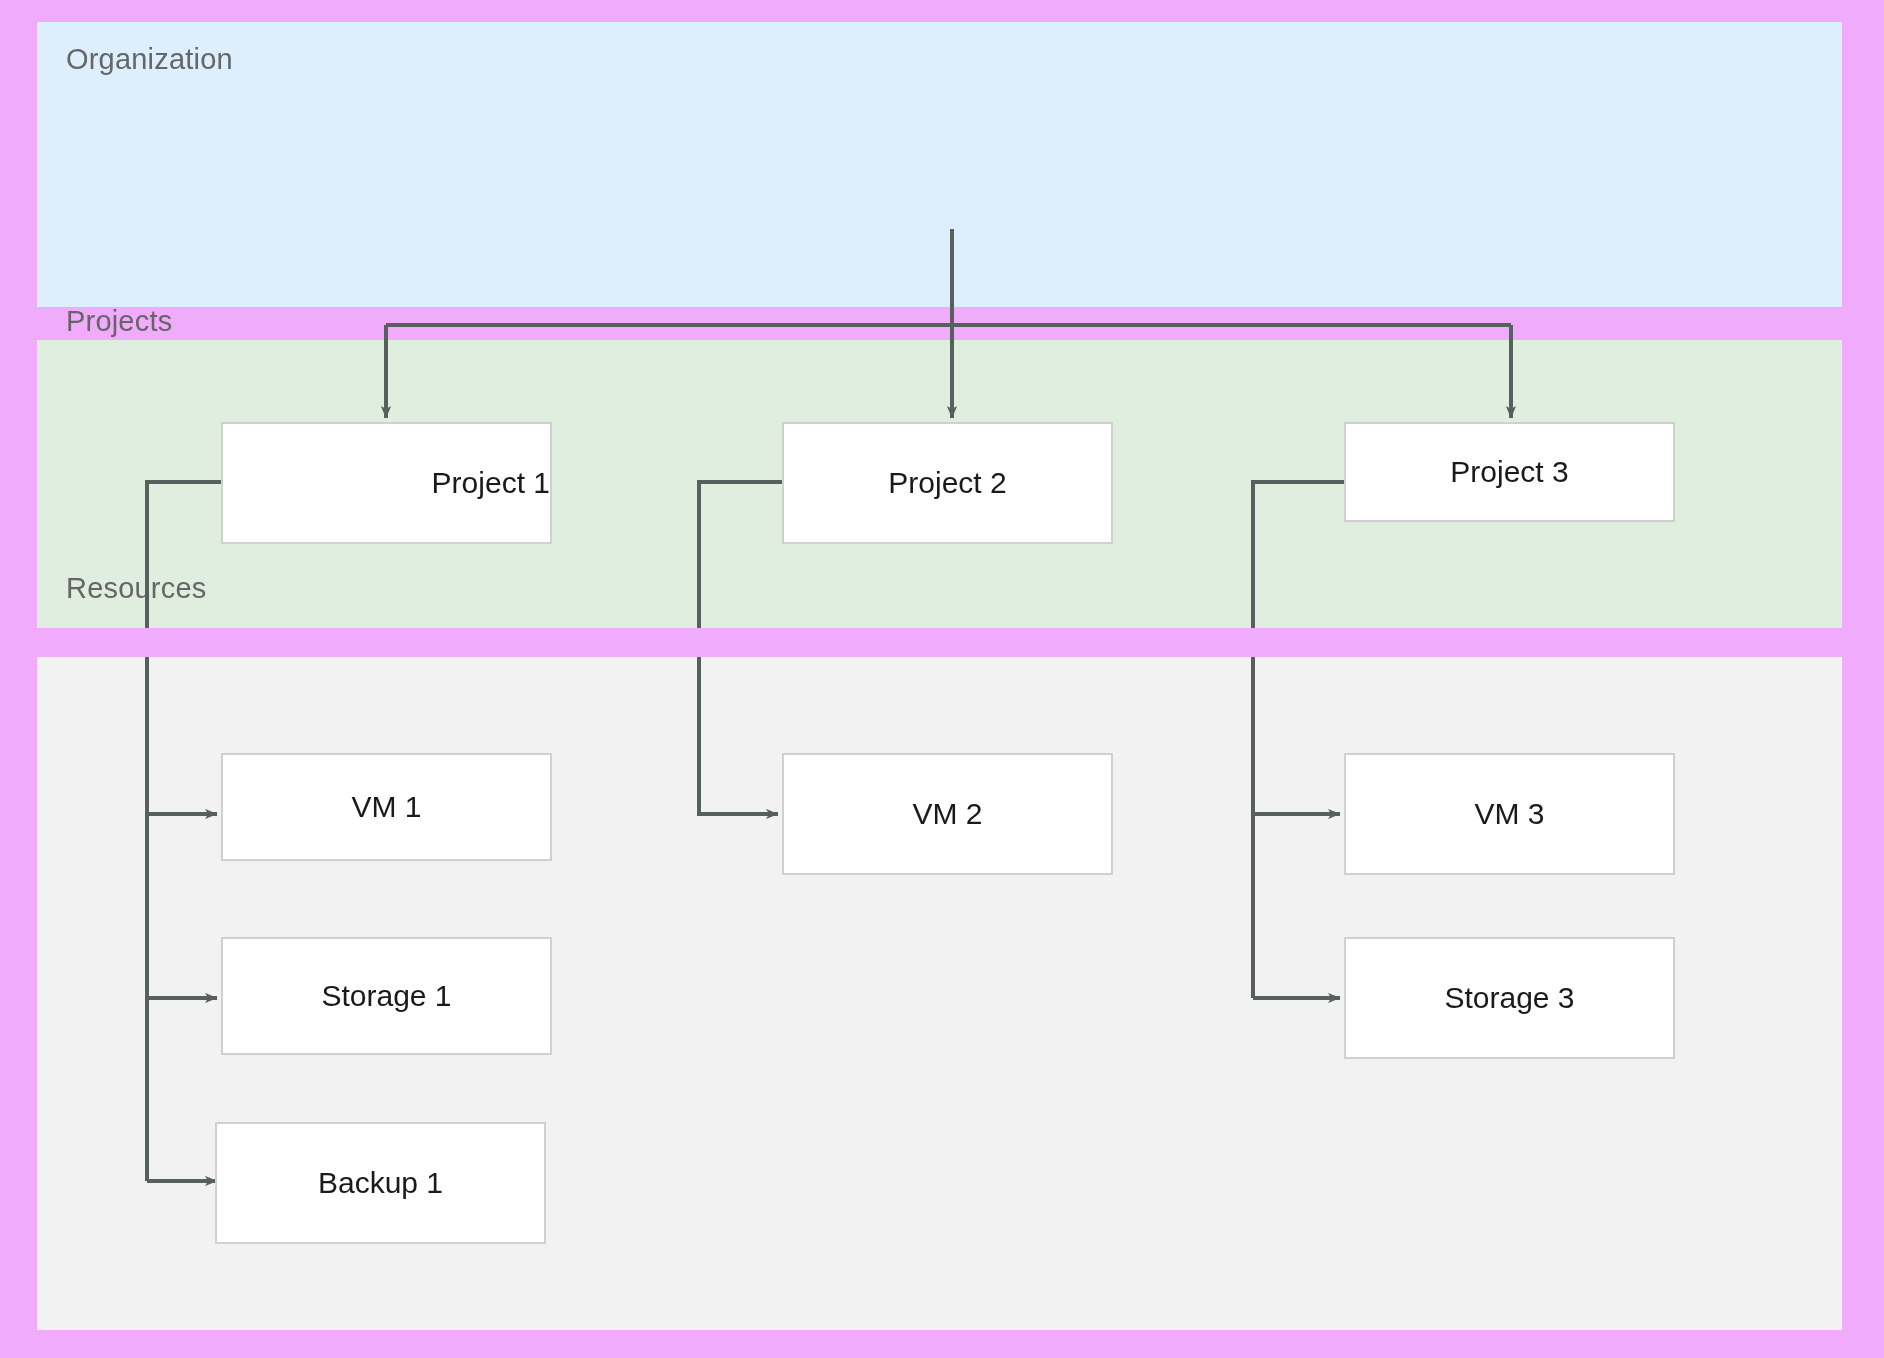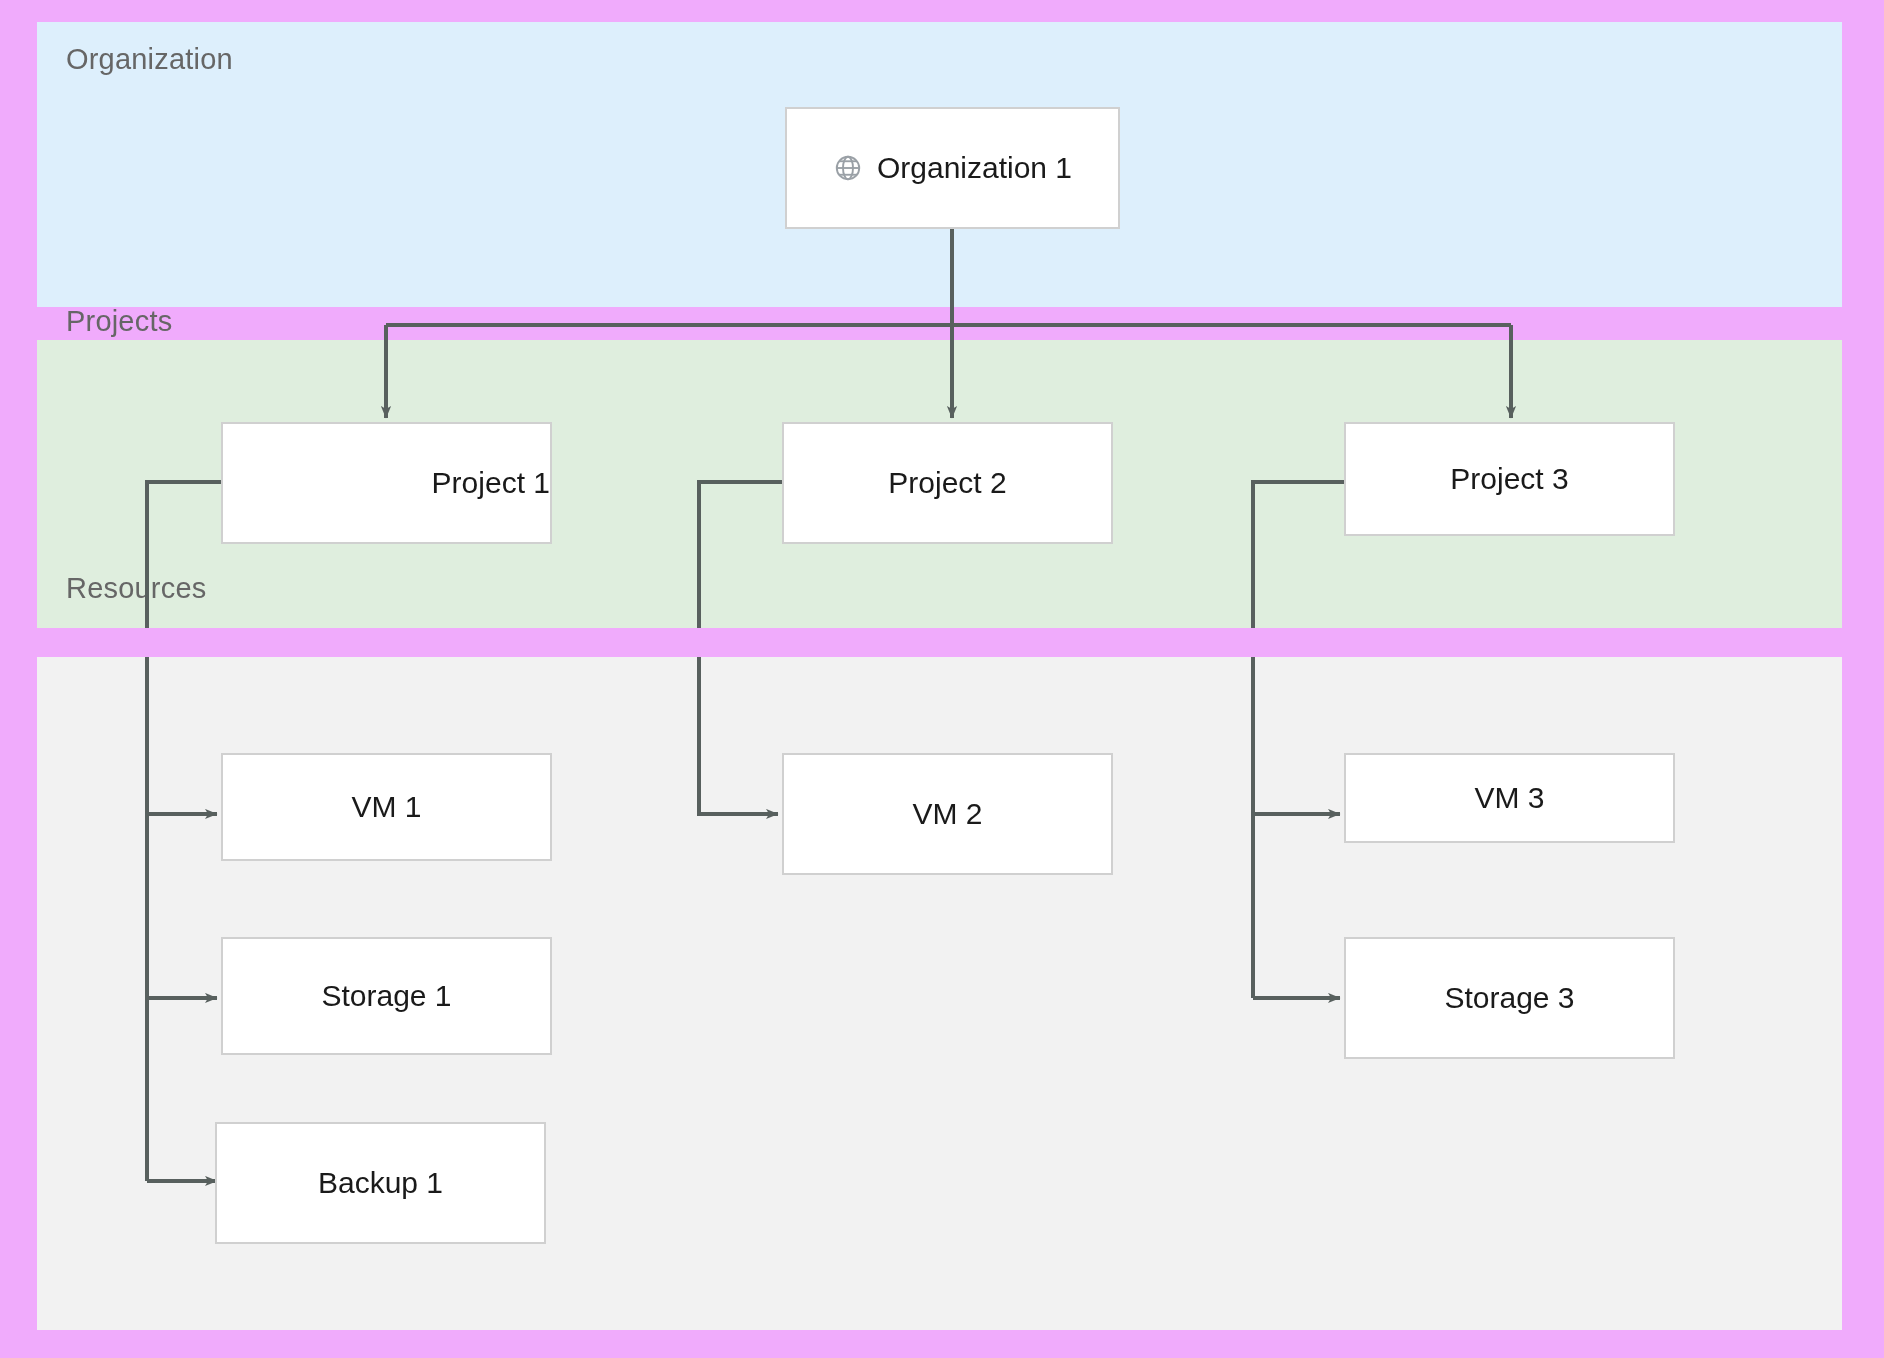--- a/index.html
+++ b/index.html
@@ -58,29 +58,29 @@
     white-space: nowrap;
   }
   .node .node-label { display: inline-block; }
 
   #node-org {
     left: 785px; top: 107px; width: 335px; height: 122px;
     gap: 14px;
   }
   #node-p1 { left: 221px;  top: 422px; width: 331px; height: 122px; justify-content: flex-end; }
   #node-p2 { left: 782px;  top: 422px; width: 331px; height: 122px; }
-  #node-p3 { left: 1344px; top: 422px; width: 331px; height: 114px; }
+  #node-p3 { left: 1344px; top: 422px; width: 331px; height: 100px; }
 
   #node-vm1 { left: 221px;  top: 753px;  width: 331px; height: 108px; }
   #node-st1 { left: 221px;  top: 937px;  width: 331px; height: 118px; }
   #node-bk1 { left: 215px;  top: 1122px; width: 331px; height: 122px; }
 
   #node-vm2 { left: 782px;  top: 753px;  width: 331px; height: 122px; }
 
-  #node-vm3 { left: 1344px; top: 753px;  width: 331px; height: 90px; text-align: right; }
+  #node-vm3 { left: 1344px; top: 753px;  width: 331px; height: 122px; text-align: right; }
   #node-st3 { left: 1344px; top: 937px;  width: 331px; height: 122px; }
 
   .globe-icon {
     width: 30px;
     height: 30px;
     flex: 0 0 auto;
     display: block;
   }
 </style>
 </head>
@@ -122,32 +122,20 @@
       <path d="M782,482 L699,482 L699,628"></path>
       <path d="M699,657 L699,814 L778,814" marker-end="url(#arrow)"></path>
 
       <path d="M1344,482 L1253,482 L1253,628"></path>
       <path d="M1253,657 L1253,998"></path>
       <path d="M1253,814 L1340,814" marker-end="url(#arrow)"></path>
       <path d="M1253,998 L1340,998" marker-end="url(#arrow)"></path>
     </g>
   </svg>
 
-  <div class="node" id="node-org">
-    <svg class="globe-icon" viewBox="0 0 24 24" xmlns="http://www.w3.org/2000/svg">
-      <g fill="none" stroke="#9aa0a6" stroke-width="1.5">
-        <circle cx="12" cy="12" r="9"></circle>
-        <ellipse cx="12" cy="12" rx="4" ry="9"></ellipse>
-        <line x1="3" y1="12" x2="21" y2="12"></line>
-        <line x1="4.9" y1="6.6" x2="19.1" y2="6.6"></line>
-        <line x1="4.9" y1="17.4" x2="19.1" y2="17.4"></line>
-      </g>
-    </svg>
-    <span class="node-label">Organization 1</span>
-  </div>
 
   <div class="node" id="node-p1">
     <span class="node-label">Project 1</span>
   </div>
   <div class="node" id="node-p2">
     <span class="node-label">Project 2</span>
   </div>
   <div class="node" id="node-p3">
     <span class="node-label">Project 3</span>
   </div>

